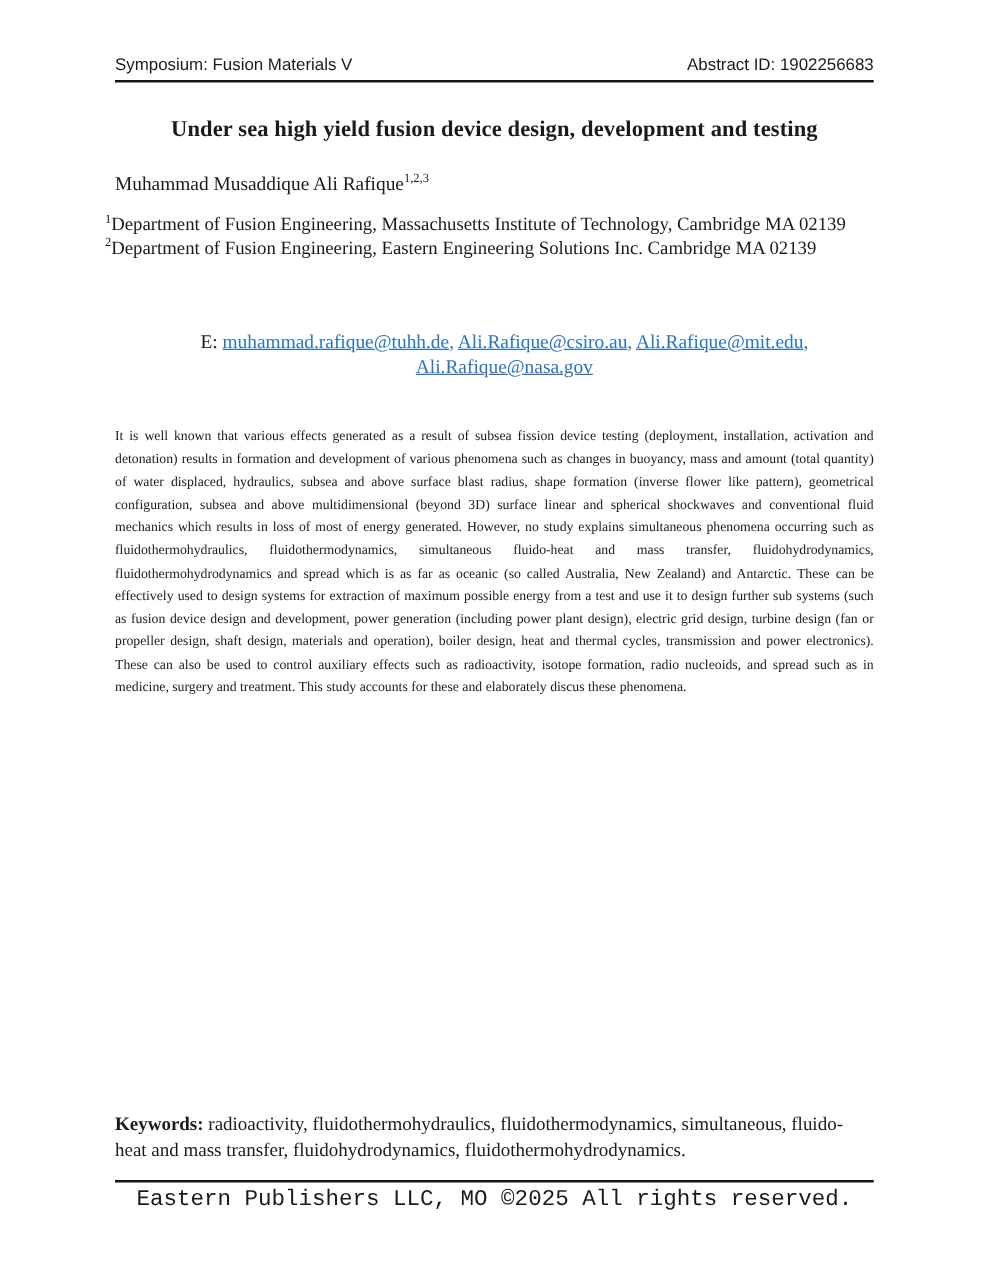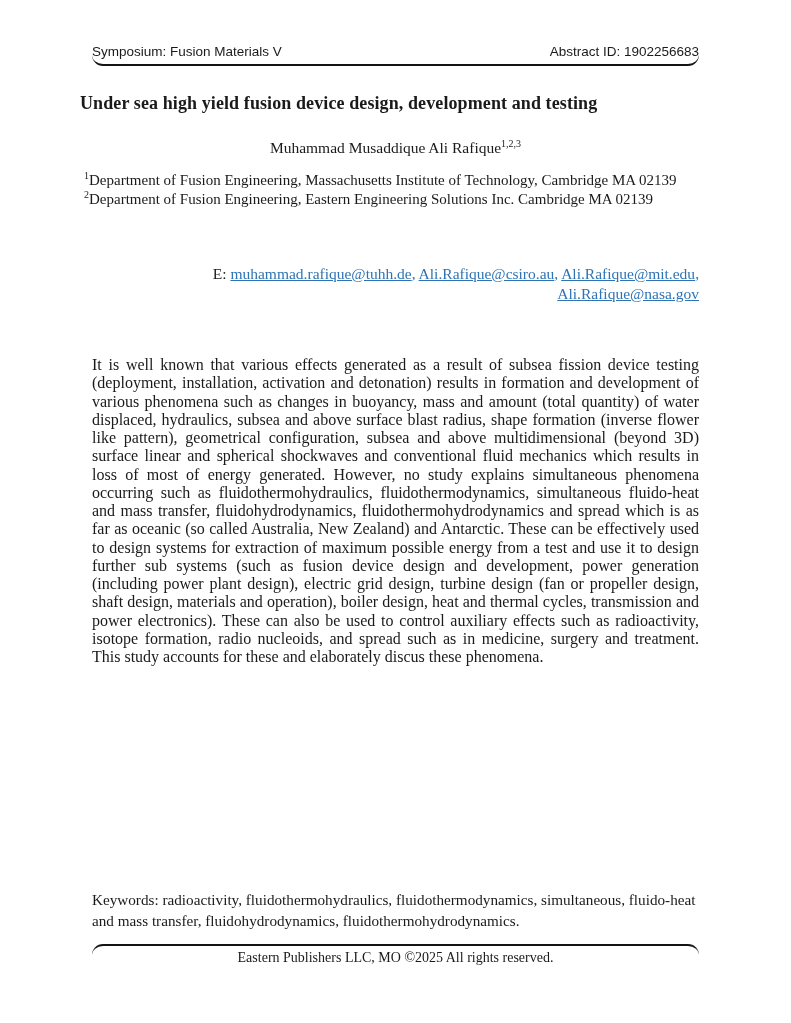--- a/index.html
+++ b/index.html
@@ -1,15 +1,15 @@
 <!DOCTYPE html>
 <html><head>
 <meta charset="utf-8">
 <style>
-  * { margin: 0; padding: 0; box-sizing: border-box; border-radius: 15px; }
+  * { margin: 0; padding: 0; box-sizing: border-box; }
   html, body { background: #ffffff; }
   .page {
     position: relative;
     width: 791px;
     height: 1023px;
     margin: 0 auto;
     background: #ffffff;
     color: #1a1a1a;
     font-family: "Liberation Serif", serif;
     overflow: hidden;
@@ -21,74 +21,75 @@
     justify-content: space-between;
     align-items: flex-end;
     font-family: "Liberation Sans", sans-serif;
     font-size: 13.5px;
     padding-bottom: 5px;
     border-bottom: 2px solid #141414;
   }
   .title {
     position: absolute;
     top: 93px; left: 80px; right: 80px;
+    text-align: center;
     font-size: 18px;
     font-weight: bold;
     letter-spacing: 0.1px;
   }
   .author {
     position: absolute;
     top: 139px; left: 92px; right: 92px;
-    text-align: center;
+    text-align: left;
     font-size: 15.5px;
   }
   sup { font-size: 10px; line-height: 0; vertical-align: super; }
   .affiliations {
     position: absolute;
     top: 171px; left: 84px; right: 84px;
     text-align: left;
     font-size: 15px;
     line-height: 19.4px;
   }
   .contact {
     position: absolute;
     top: 264px; left: 108px; right: 92px;
-    text-align: right;
+    text-align: center;
     font-size: 15.5px;
     line-height: 20px;
   }
   .email-link {
     color: #2E74B5;
     text-decoration: underline;
     cursor: pointer;
   }
   .email-sep { color: #2E74B5; }
   .abstract {
     position: absolute;
-    top: 356px; left: 92px; right: 92px;
+    top: 340px; left: 92px; right: 92px;
     text-align: justify;
-    font-size: 16px;
+    font-size: 11px;
     line-height: 18.25px;
   }
   .keywords {
     position: absolute;
     top: 890px; left: 92px; right: 92px;
     font-size: 15.2px;
     line-height: 20.5px;
     text-align: left;
   }
-  .keywords b { font-weight: normal; }
+  .keywords b { font-weight: bold; }
   .footer {
     position: absolute;
     top: 944px; left: 92px; right: 92px;
     border-top: 2px solid #141414;
     padding-top: 4px;
     text-align: center;
-    font-family: Liberation Serif, serif;
-    font-size: 14px;
+    font-family: Liberation Mono, monospace;
+    font-size: 18px;
   }
 </style>
 </head>
 <body>
 
 <div class="page">
 
   <div class="header">
     <span>Symposium: Fusion Materials V</span>
     <span>Abstract ID: 1902256683</span>

